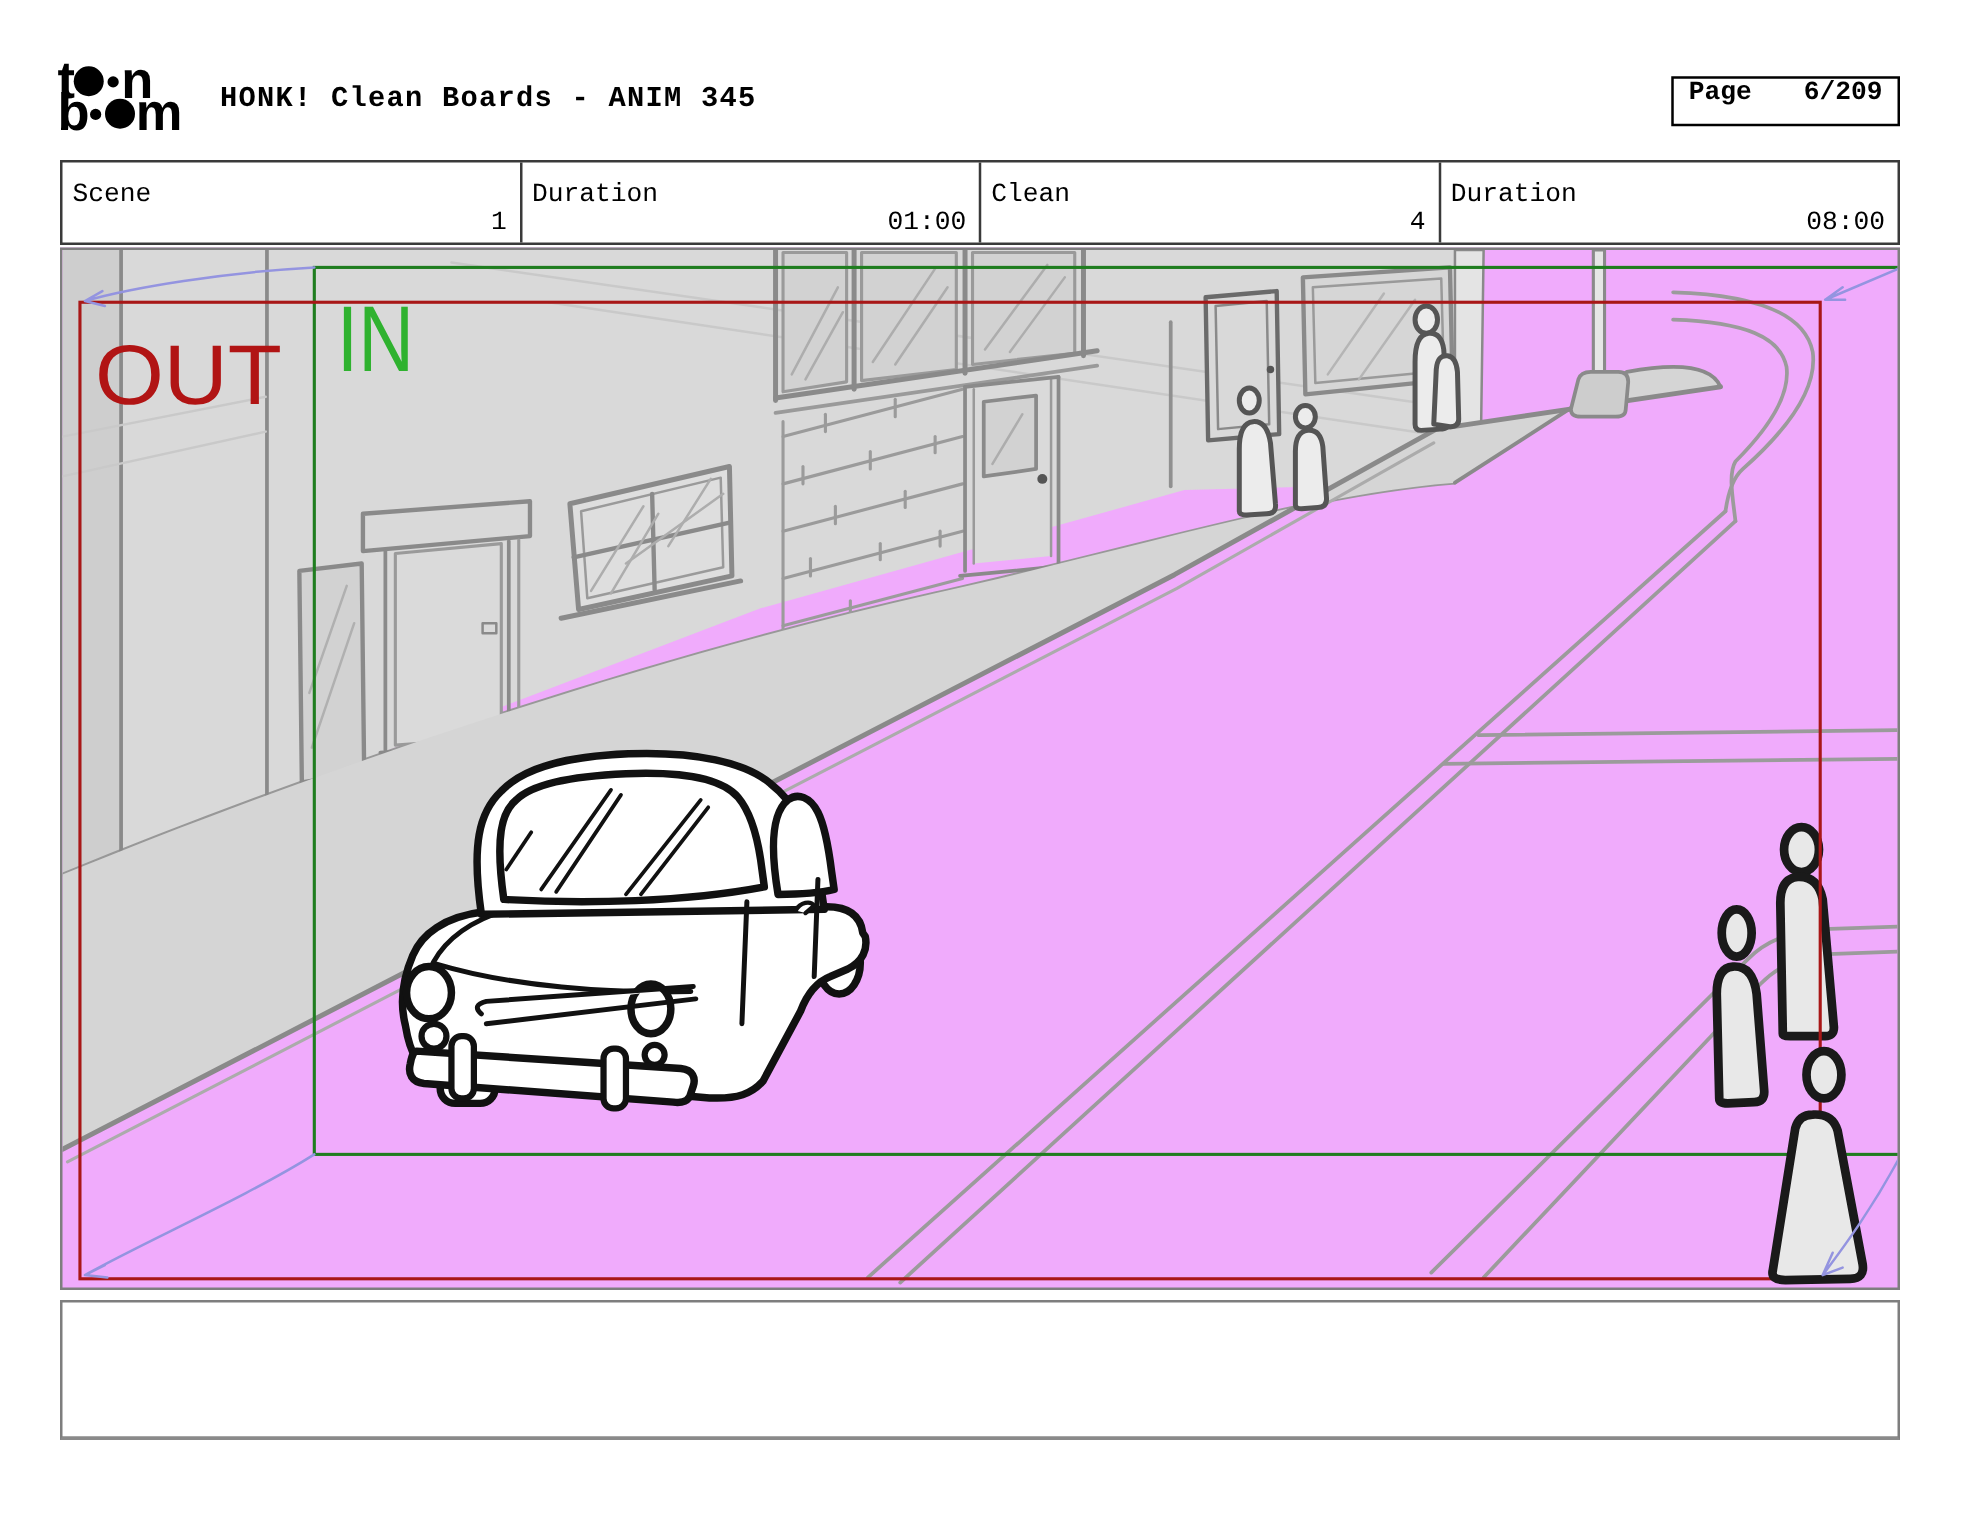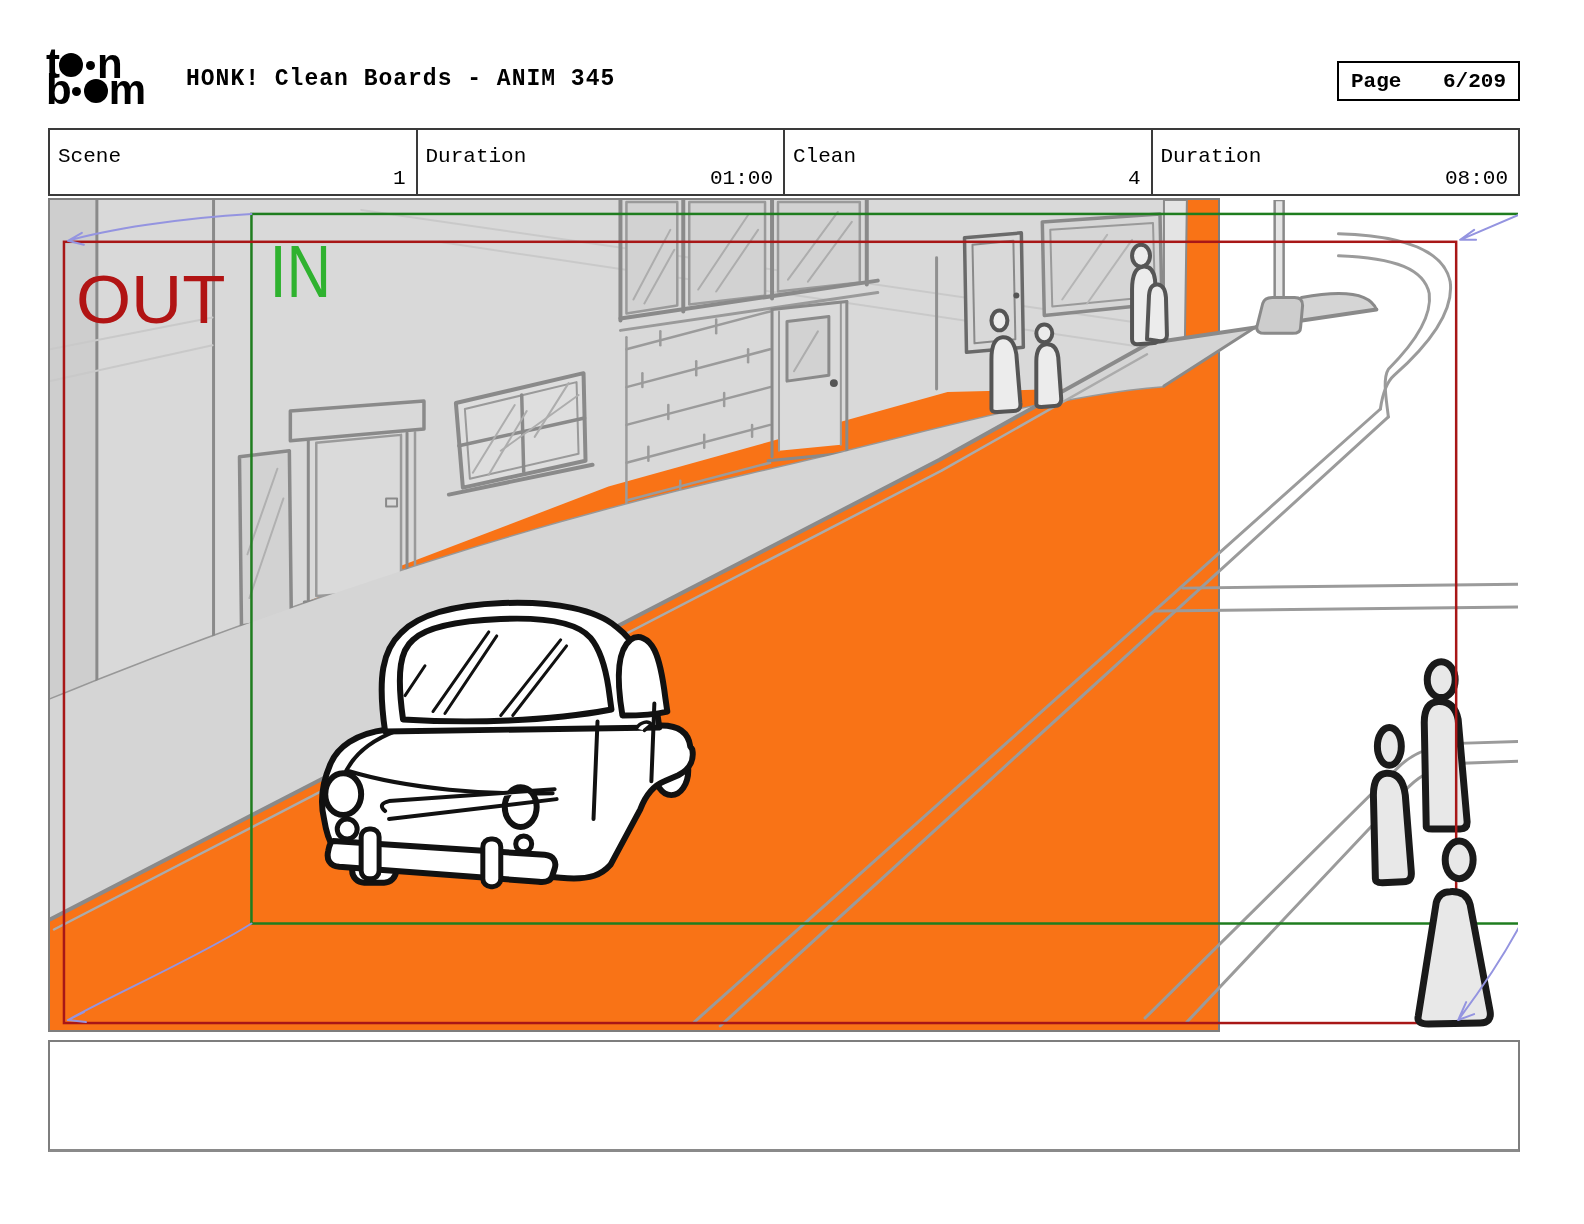--- a/index.html
+++ b/index.html
@@ -8,36 +8,36 @@
 
   
   .logo{position:absolute;left:46px;top:48px;font-family:"Liberation Sans","DejaVu Sans",sans-serif;
         font-weight:bold;}
   .logo-row{display:flex;align-items:center;height:32px;}
   .logo-row.r2{margin-top:-6px;}
   .logo-letter{font-size:42px;line-height:30px;letter-spacing:-2px;}
   .dot-lg{width:24px;height:24px;border-radius:50%;background:#000;display:inline-block;margin:2px 1px 0 1px;}
   .dot-sm{width:9px;height:9px;border-radius:50%;background:#000;display:inline-block;margin:2px 2px 0 2px;}
 
-  .doc-title{position:absolute;left:186px;top:66px;font-size:23px;font-weight:bold;letter-spacing:1px;}
+  .doc-title{position:absolute;left:176px;top:66px;font-size:23px;font-weight:bold;letter-spacing:1px;}
   .page-box{position:absolute;left:1337px;top:61px;width:183px;height:40px;border:2px solid #000;
-            box-sizing:border-box;display:flex;justify-content:space-between;align-items:center;
+            box-sizing:border-box;display:flex;justify-content:space-between;
             padding:0 12px;font-size:21px;font-weight:bold;}
 
   
   .meta-row{position:absolute;left:48px;top:128px;width:1472px;height:68px;box-sizing:border-box;
             border:2px solid #3a3a3a;display:flex;background:#fff;}
   .meta-cell{flex:1;position:relative;border-right:2px solid #3a3a3a;box-sizing:border-box;}
   .meta-cell:last-child{border-right:none;}
   .meta-label{position:absolute;left:8px;top:15px;font-size:21px;}
   .meta-value{position:absolute;right:10px;bottom:4px;font-size:21px;}
 
   
-  .panel-box{position:absolute;left:48px;top:198px;width:1172px;height:834px;box-sizing:border-box;
-             border:2px solid #7e7e7e;background:#f97316;}
+  .panel-box{position:absolute;left:48px;top:198px;width:1472px;height:834px;box-sizing:border-box;
+             border:2px solid #7e7e7e;background:#f0abfc;}
   .panel-box svg{display:block;}
 
   
   .caption-box{position:absolute;left:48px;top:1040px;width:1472px;height:112px;box-sizing:border-box;
                border:2px solid #7e7e7e;border-bottom:3px solid #8a8a8a;background:#fff;
                font-size:20px;padding:8px;}
 </style>
 </head>
 <body>
 

